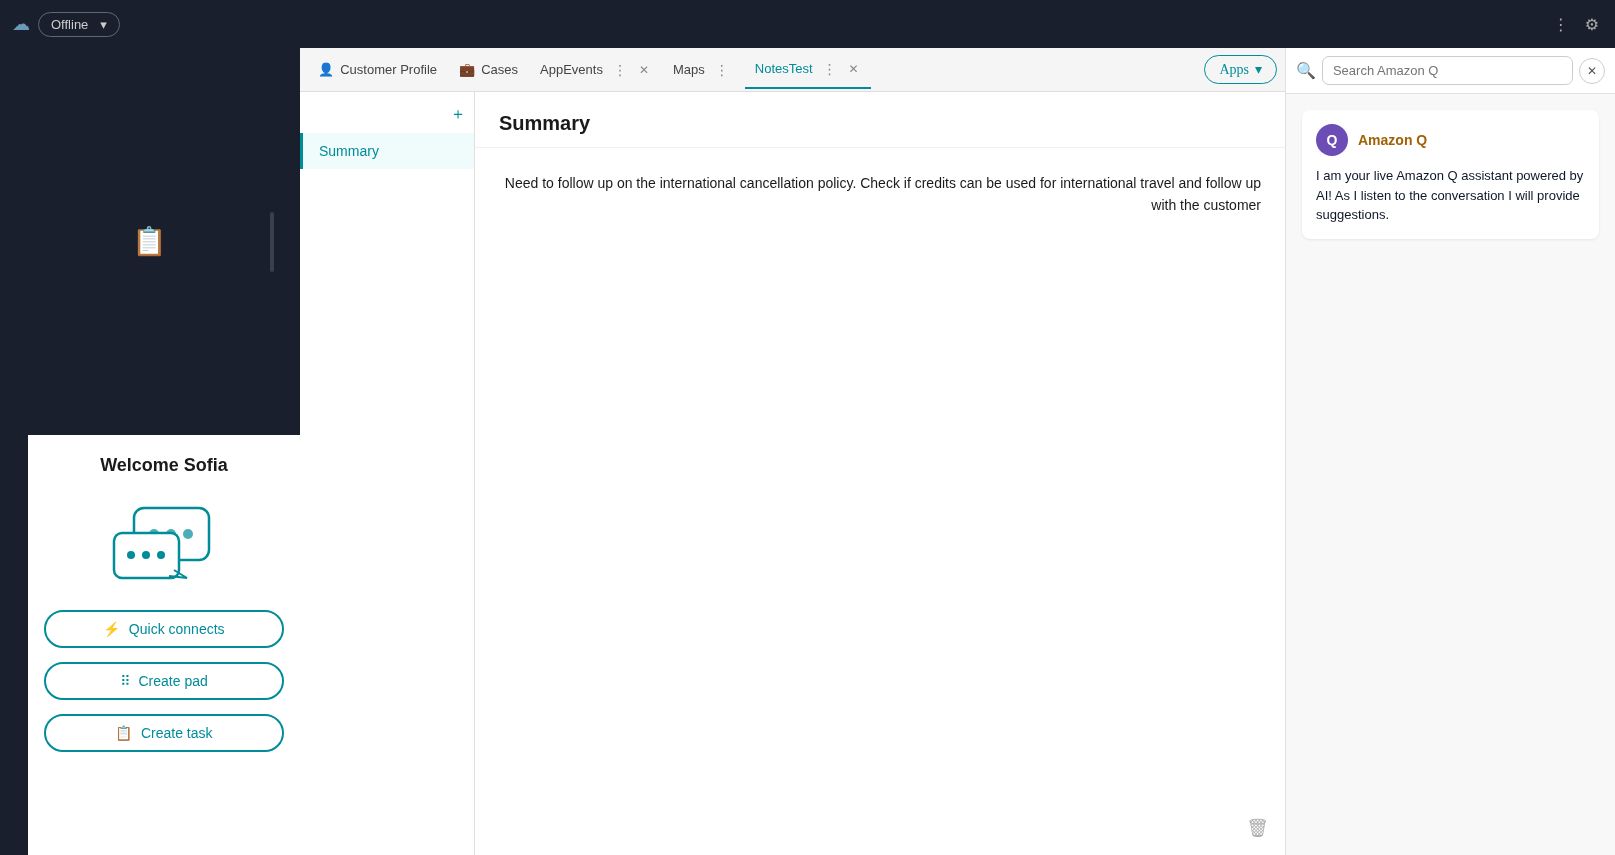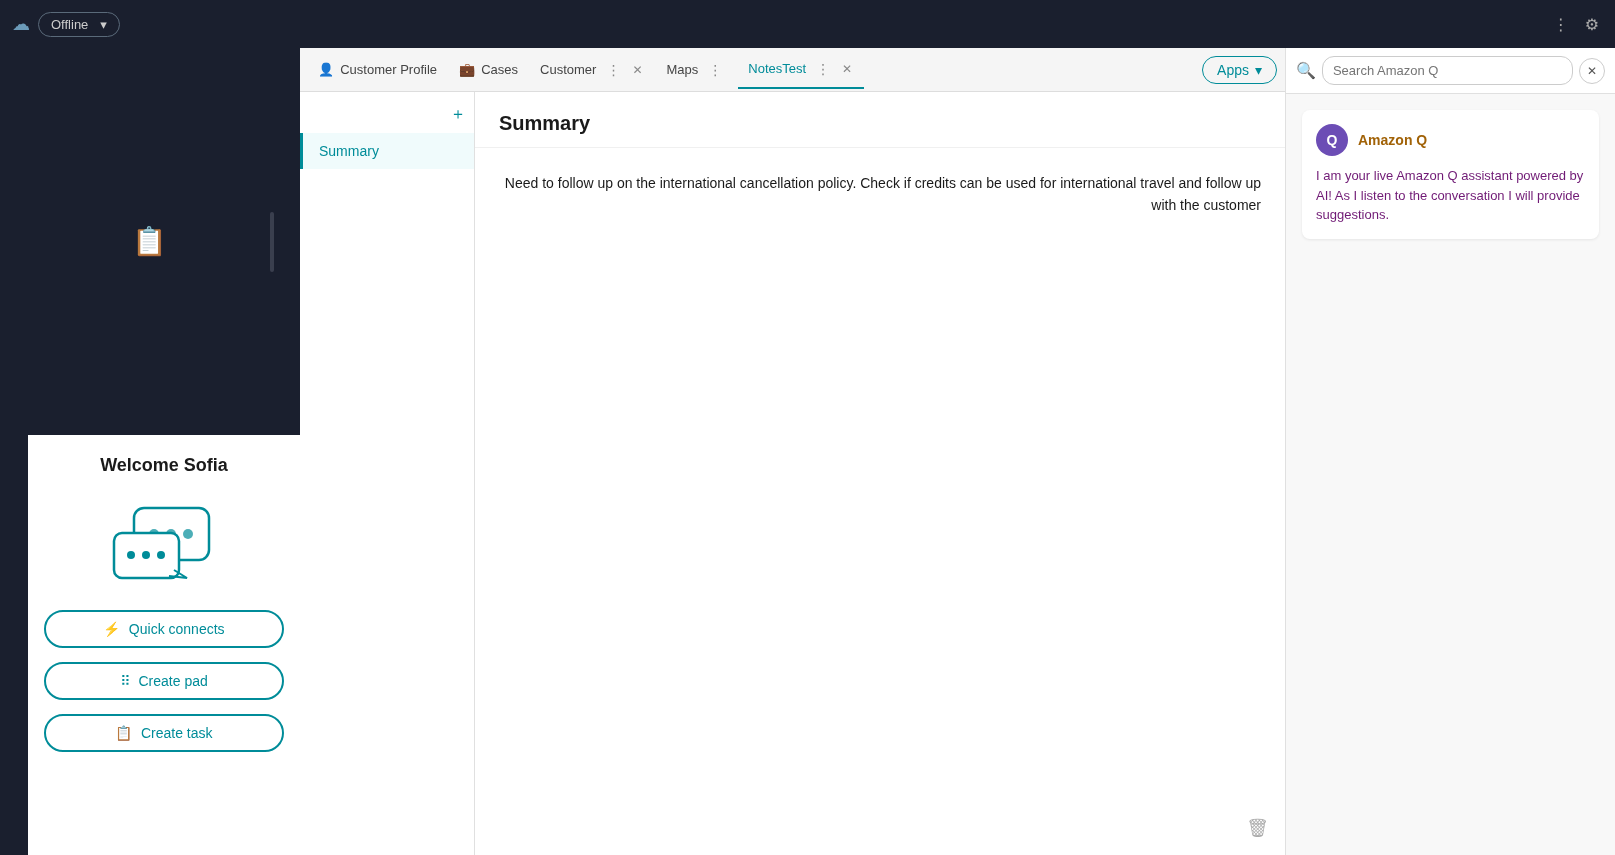--- a/index.html
+++ b/index.html
@@ -144,20 +144,21 @@
       background: transparent;
       color: #008c99;
       border-radius: 16px;
       padding: 5px 14px;
       display: flex;
       align-items: center;
       gap: 6px;
       cursor: pointer;
       font-size: 14px;
       font-weight: 500;
+      font-family: Liberation Serif, serif;
     }
 
     
     .panel-layout {
       display: flex;
       flex: 1;
       overflow: hidden;
     }
 
     
@@ -242,21 +243,21 @@
       display: flex;
       align-items: center;
       padding: 8px 10px;
       background: #fff;
       border-bottom: 1px solid #e0e0e0;
       gap: 6px;
     }
     .q-search-input {
       flex: 1;
       border: 1px solid #ccc;
-      border-radius: 12px;
+      border-radius: 7px;
       padding: 6px 10px;
       font-size: 13px;
       outline: none;
     }
     .q-close-btn {
       width: 26px;
       height: 26px;
       border: 1px solid #ccc;
       border-radius: 50%;
       background: #fff;
@@ -294,21 +295,21 @@
       font-size: 14px;
       font-weight: bold;
     }
     .q-name {
       font-size: 14px;
       font-weight: 600;
       color: #a16207;
     }
     .q-desc {
       font-size: 13px;
-      color: #701a75;
+      color: #0f172a;
       line-height: 1.5;
     }
   </style>
 </head>
 <body>
 
 <div class="top-bar">
   <span class="cloud-icon">☁</span>
   <button class="status-btn">
     <span>Offline</span>
@@ -373,21 +374,21 @@
         <span>👤</span>
         <span>Customer Profile</span>
       </div>
 
       <div class="tab">
         <span>💼</span>
         <span>Cases</span>
       </div>
 
       <div class="tab">
-        <span>Customer</span>
+        <span>AppEvents</span>
         <span class="tab-more">⋮</span>
         <span class="tab-close">✕</span>
       </div>
 
       <div class="tab">
         <span>Maps</span>
         <span class="tab-more">⋮</span>
       </div>
 
       <div class="tab active" style="position:relative;">

